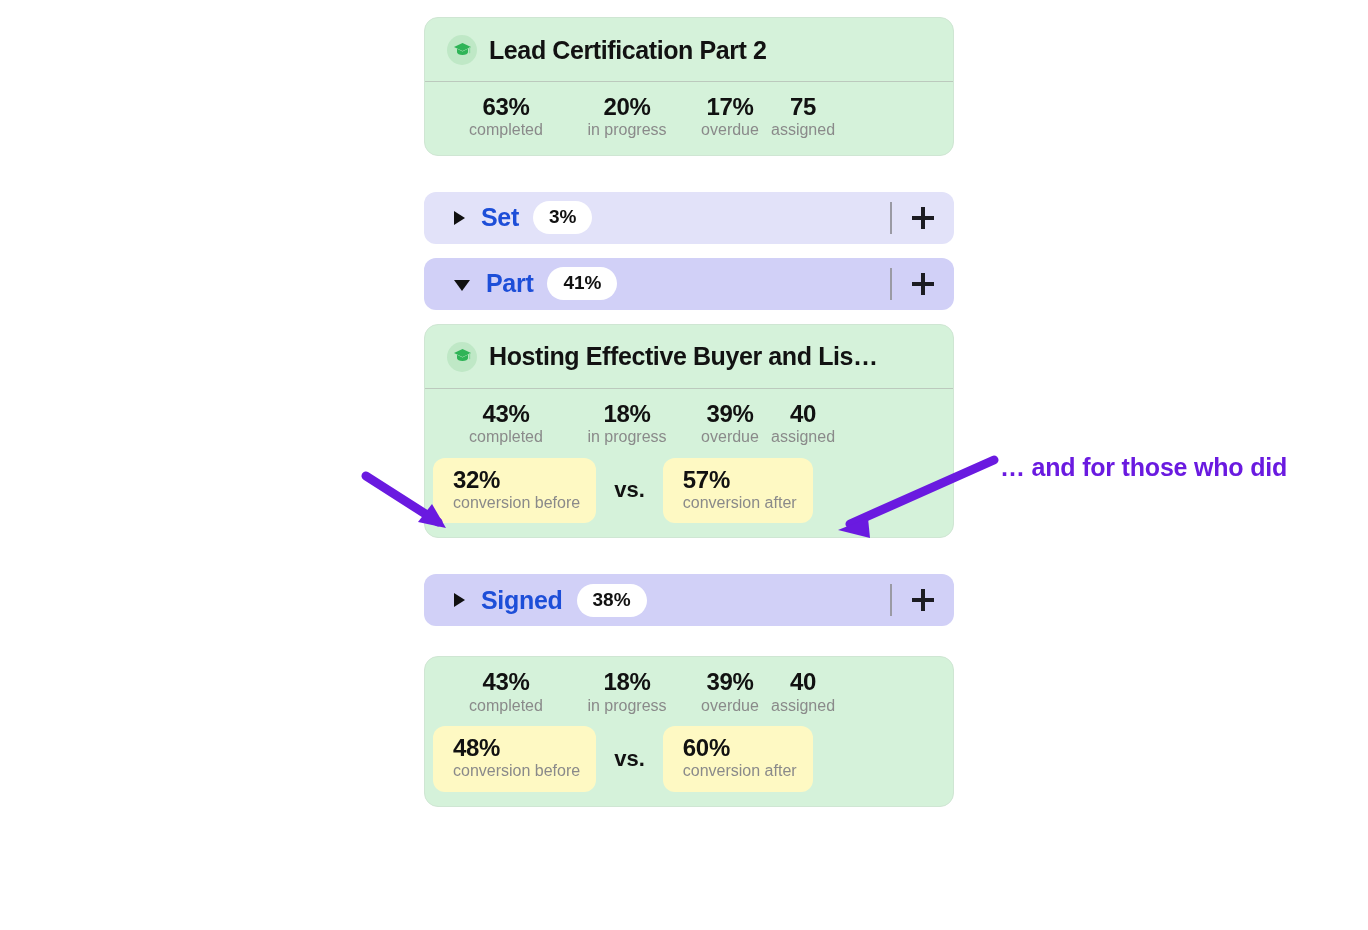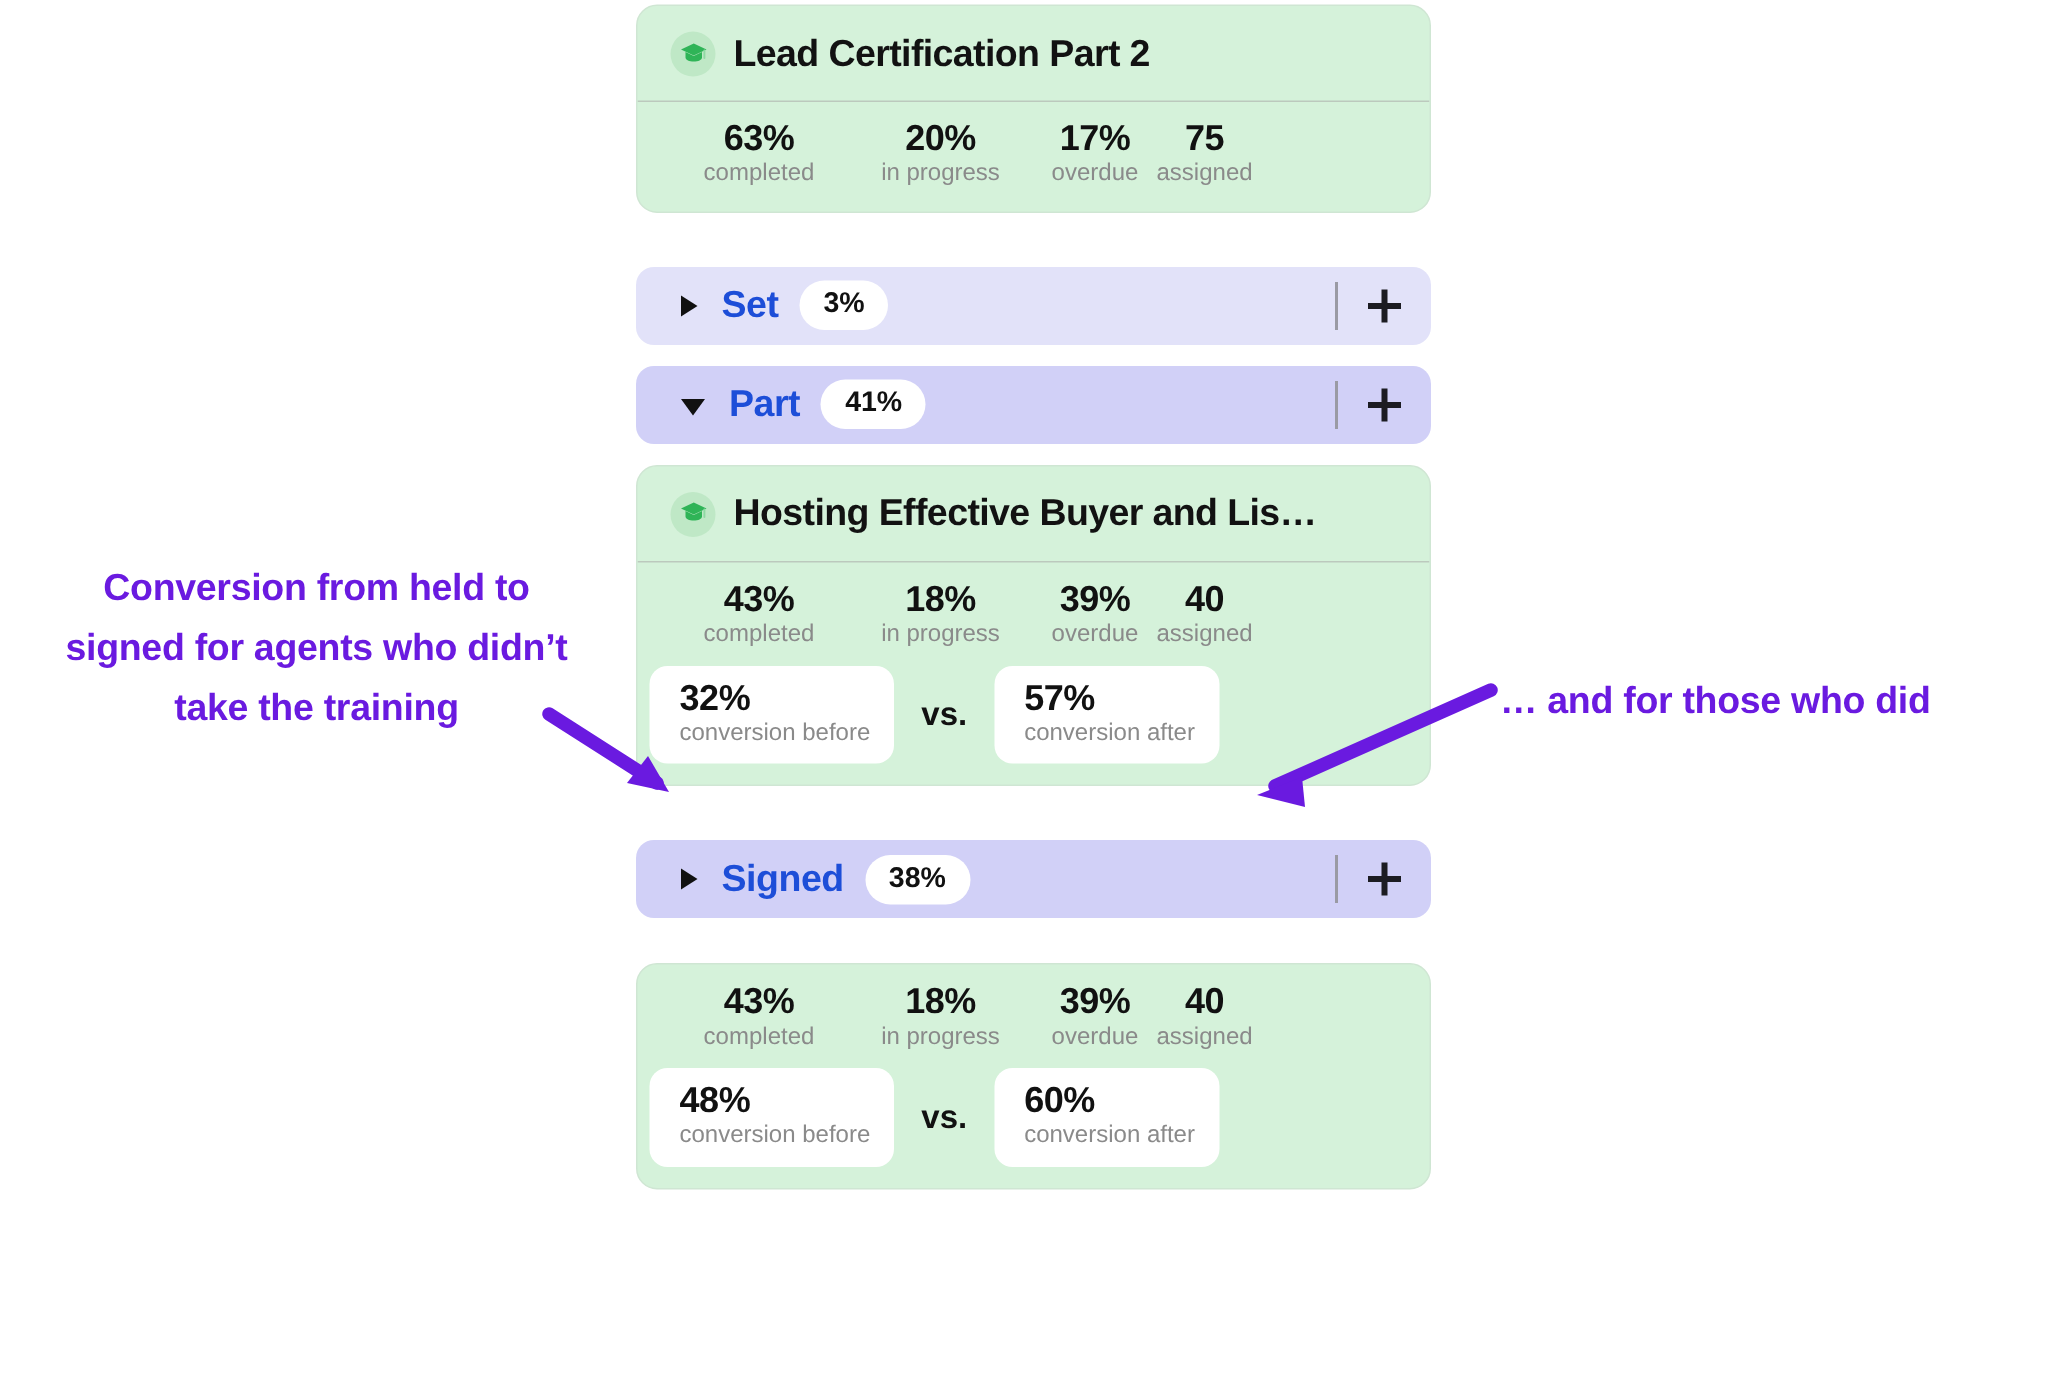--- a/index.html
+++ b/index.html
@@ -17,21 +17,21 @@
 
   .stage {
     position: absolute;
     inset: 0;
   }
 
   
   .column {
     position: absolute;
     left: 424px;
-    top: 3px;
+    top: 17px;
     width: 530px;
   }
 
   
   .course-card {
     background: #d5f2da;
     border: 1px solid #cfe6d3;
     border-radius: 14px;
     overflow: hidden;
     margin-bottom: 0;
@@ -90,21 +90,21 @@
     white-space: nowrap;
   }
 
   .conversions {
     display: flex;
     align-items: stretch;
     margin-top: 10px;
     padding-bottom: 14px;
   }
   .conv-pill {
-    background: #ffffff;
+    background: #fef9c3;
     border-radius: 12px;
     padding: 9px 16px 10px 20px;
     box-sizing: border-box;
   }
   .conv-pill.flush-left {
     border-top-left-radius: 12px;
     border-bottom-left-radius: 12px;
     margin-left: 8px;
   }
   .conv-value {
@@ -387,21 +387,20 @@
           <div class="conv-pill">
             <div class="conv-value">60%</div>
             <div class="conv-label">conversion after</div>
           </div>
         </div>
       </div>
     </div>
 
   </div>
 
-  <div class="annot" id="annot-left">Conversion from held to signed for agents who didn’t take the training</div>
 
   <svg class="arrow-svg" style="left:360px; top:470px;" width="110" height="75" viewBox="0 0 110 75">
     <path d="M6 6 L78 52" stroke="#6a1ae0" stroke-width="9" stroke-linecap="round" fill="none"></path>
     <path d="M86 58 L58 52 L72 34 Z" fill="#6a1ae0"></path>
   </svg>
 
   <div class="annot" id="annot-right">… and for those who did</div>
 
   <svg class="arrow-svg" style="left:812px; top:452px;" width="190" height="90" viewBox="0 0 190 90">
     <path d="M182 8 L38 72" stroke="#6a1ae0" stroke-width="9" stroke-linecap="round" fill="none"></path>

